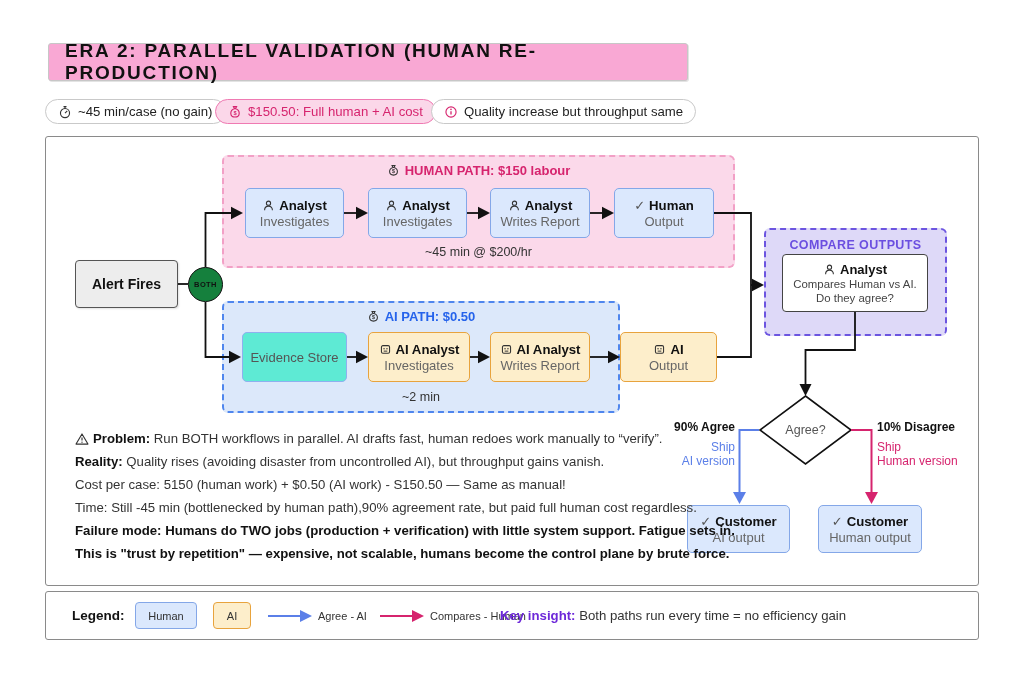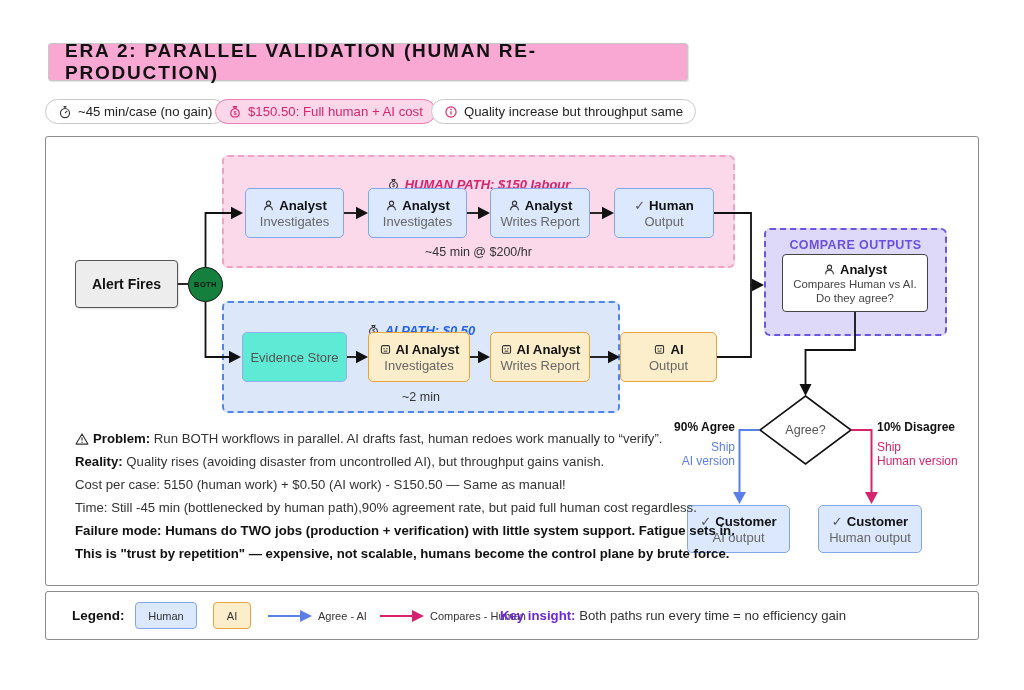--- a/index.html
+++ b/index.html
@@ -21,22 +21,22 @@
 
   
   .panel{position:absolute;left:45px;width:934px;background:#fff;border:1px solid #8a8a8a;border-radius:3px;box-sizing:border-box;}
   .main-panel{top:136px;height:450px;}
   .legend-panel{top:591px;height:49px;}
 
   
   .path{position:absolute;border-radius:6px;box-sizing:border-box;}
   .path-human{left:222px;top:155px;width:513px;height:113px;background:#fbd9ea;border:2px dashed #f2a0c6;}
   .path-ai{left:222px;top:301px;width:398px;height:112px;background:#dce8fa;border:2px dashed #4f86ee;}
-  .path-title{display:flex;justify-content:center;align-items:center;gap:5px;margin-top:20px;
-    font-size:13px;font-weight:bold;font-style:italic;}
+  .path-title{display:flex;justify-content:center;align-items:center;gap:5px;margin-top:6px;
+    font-size:13px;font-weight:bold;}
   .path-title-human{color:#d6246e;}
   .path-title-ai{color:#2563eb;}
   .path-note{position:absolute;bottom:7px;left:0;right:0;text-align:center;font-size:12.5px;color:#333;}
 
   
   .node{position:absolute;display:flex;flex-direction:column;align-items:center;justify-content:center;
     border-radius:5px;box-sizing:border-box;}
   .n-blue{background:#dbe8fd;border:1px solid #84a7e8;}
   .n-orange{background:#fdeecb;border:1.5px solid #e8a33d;}
   .n-evidence{background:#5eead4;border:1px solid #8fb0ef;}

